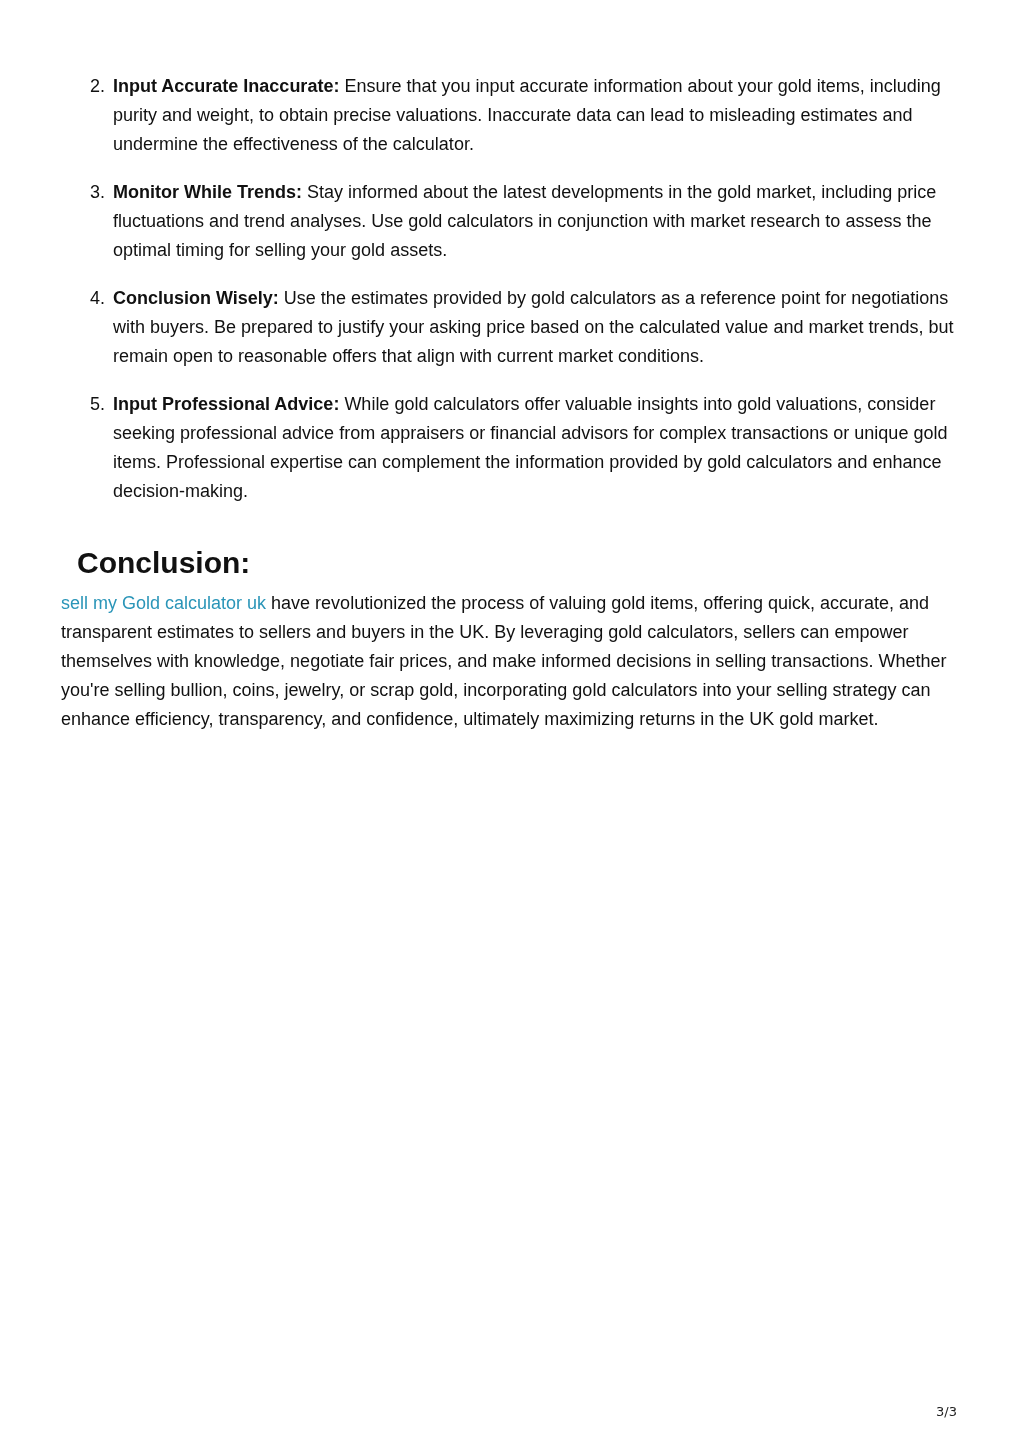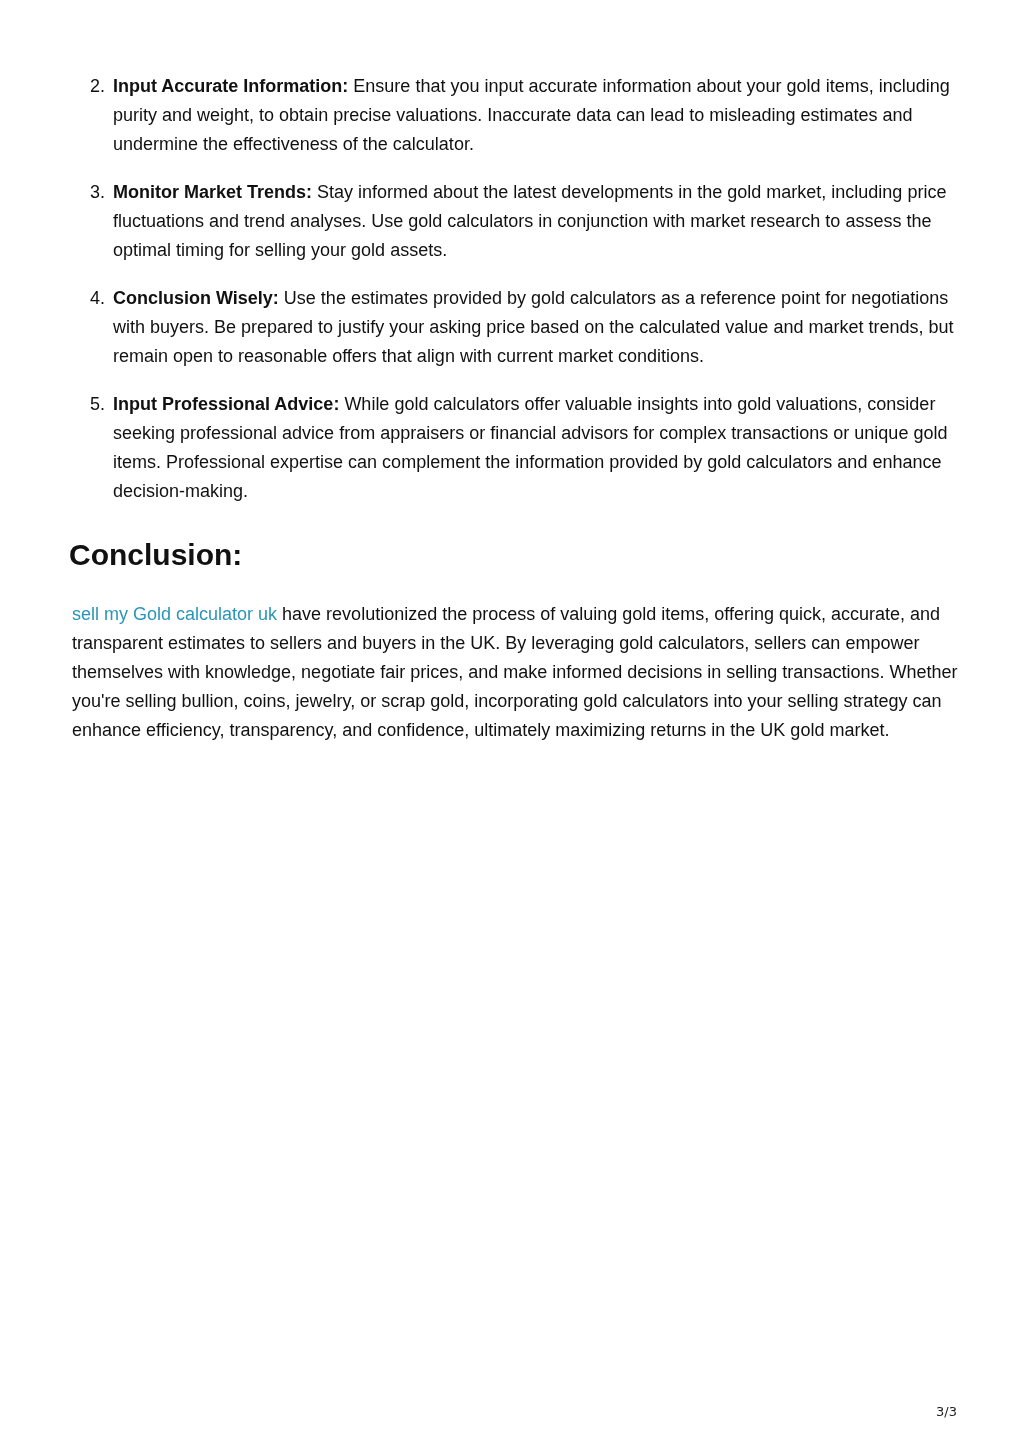--- a/index.html
+++ b/index.html
@@ -43,32 +43,32 @@
       left: 2px;
       top: 0;
     }
     .list-title {
       font-weight: bold;
     }
     .heading {
       position: absolute;
       left: 61px;
       top: 527px;
-      margin: 8px;
+      margin: 16px;
       font-size: 30px;
       font-weight: bold;
       line-height: 40px;
       color: #111111;
     }
     .conclusion {
       position: absolute;
       left: 61px;
       top: 589px;
       width: 910px;
-      margin: 11px;
+      margin: 0;
       font-size: 18px;
       line-height: 29px;
     }
     .link {
       color: #2a95b8;
       text-decoration: none;
       cursor: pointer;
     }
     .page-number {
       position: absolute;
@@ -80,25 +80,25 @@
     }
   </style>
 </head>
 <body>
 
 <div class="page">
 
   <ol class="list">
     <li class="list-item">
       <span class="list-num">2.</span>
-      <span class="list-title">Input Accurate Information:</span><span> Ensure that you input accurate information about your gold items, including purity and weight, to obtain precise valuations. Inaccurate data can lead to misleading estimates and undermine the effectiveness of the calculator.</span>
+      <span class="list-title">Input Accurate Inaccurate:</span><span> Ensure that you input accurate information about your gold items, including purity and weight, to obtain precise valuations. Inaccurate data can lead to misleading estimates and undermine the effectiveness of the calculator.</span>
     </li>
     <li class="list-item">
       <span class="list-num">3.</span>
-      <span class="list-title">Monitor Market Trends:</span><span> Stay informed about the latest developments in the gold market, including price fluctuations and trend analyses. Use gold calculators in conjunction with market research to assess the optimal timing for selling your gold assets.</span>
+      <span class="list-title">Monitor While Trends:</span><span> Stay informed about the latest developments in the gold market, including price fluctuations and trend analyses. Use gold calculators in conjunction with market research to assess the optimal timing for selling your gold assets.</span>
     </li>
     <li class="list-item">
       <span class="list-num">4.</span>
       <span class="list-title">Conclusion Wisely:</span><span> Use the estimates provided by gold calculators as a reference point for negotiations with buyers. Be prepared to justify your asking price based on the calculated value and market trends, but remain open to reasonable offers that align with current market conditions.</span>
     </li>
     <li class="list-item">
       <span class="list-num">5.</span>
       <span class="list-title">Input Professional Advice:</span><span> While gold calculators offer valuable insights into gold valuations, consider seeking professional advice from appraisers or financial advisors for complex transactions or unique gold items. Professional expertise can complement the information provided by gold calculators and enhance decision-making.</span>
     </li>
   </ol>

